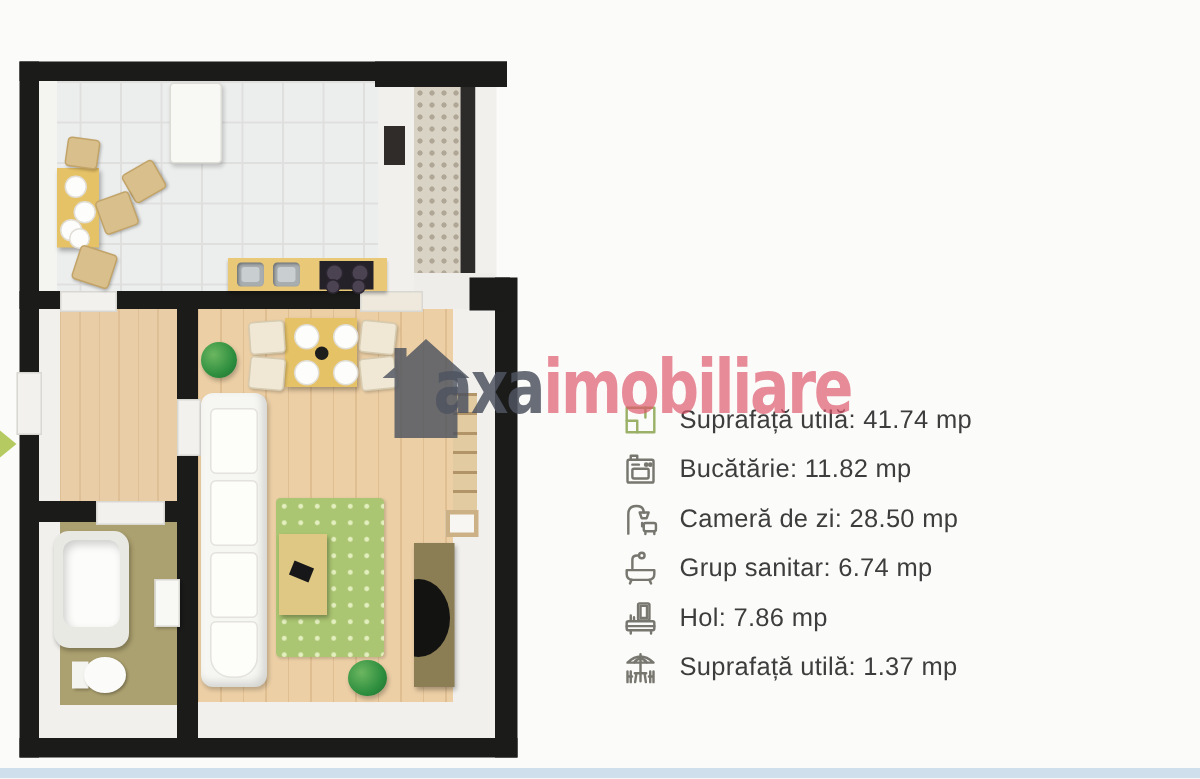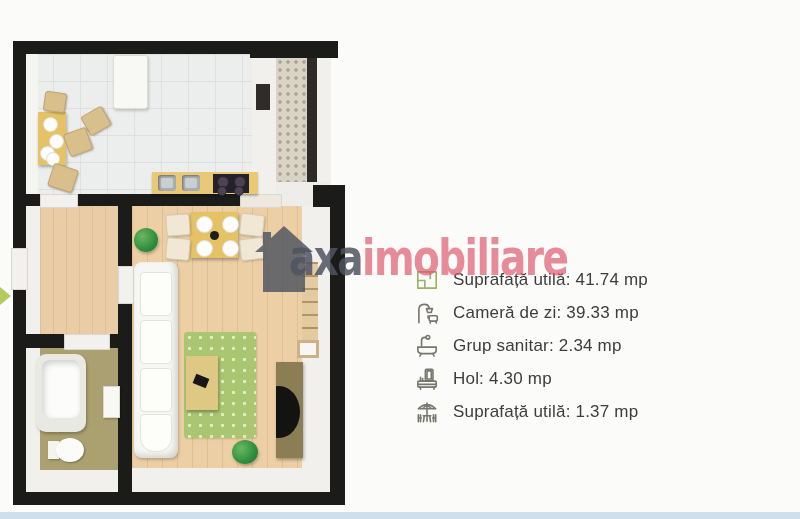--- a/index.html
+++ b/index.html
@@ -181,56 +181,69 @@
     <div class="legend-row">
       <span class="licon">
         <svg viewBox="0 0 24 24" style="stroke:#9bb168;">
           <rect x="3.5" y="4.5" width="17" height="15"></rect>
           <path d="M3.5 12.5h6.5 M10 12.5v7 M15 4.5v6"></path>
         </svg>
       </span>
       <span class="ltext"><span>Suprafață utilă:</span> <span>41.74 mp</span></span>
     </div>
 
+    <div class="legend-row">
+      <span class="licon">
+        <svg viewBox="0 0 24 24">
+          <path d="M6 6V3.5h4V6"></path>
+          <rect x="4" y="6" width="16" height="14" rx="1"></rect>
+          <rect x="7" y="11.5" width="10" height="6" rx="1"></rect>
+          <path d="M7 9h4"></path>
+          <circle cx="15.5" cy="9" r="0.7"></circle>
+            <circle cx="18" cy="9" r="0.7"></circle>
+        </svg>
+      </span>
+      <span class="ltext"><span>Bucătărie:</span> <span>11.82 mp</span></span>
+    </div>
 
     <div class="legend-row">
       <span class="licon">
         <svg viewBox="0 0 24 24">
           <path d="M4.5 21V9q0-5 5-5q4.5 0 4.5 4"></path>
           <path d="M11.5 8h5.5l-1.2 3.5h-3.1z"></path>
           <rect x="14" y="14.5" width="7.5" height="5" rx="1.2"></rect>
           <path d="M15 19.5v1.8 M20.5 19.5v1.8 M14 16.5h-1v-2"></path>
         </svg>
       </span>
-      <span class="ltext"><span>Cameră de zi:</span> <span>39.33 mp</span></span>
+      <span class="ltext"><span>Cameră de zi:</span> <span>28.50 mp</span></span>
     </div>
 
     <div class="legend-row">
       <span class="licon">
         <svg viewBox="0 0 24 24">
           <path d="M7 12V6.5q0-2.5 3-2.5h1"></path>
           <circle cx="12.8" cy="4" r="1.7"></circle>
           <path d="M3.5 13h17v2.5q0 3.5-4 3.5H7.5q-4 0-4-3.5z"></path>
           <path d="M6.5 19l-1 2.2 M17.5 19l1 2.2"></path>
         </svg>
       </span>
-      <span class="ltext"><span>Grup sanitar:</span> <span>2.34 mp</span></span>
+      <span class="ltext"><span>Grup sanitar:</span> <span>6.74 mp</span></span>
     </div>
 
     <div class="legend-row">
       <span class="licon">
         <svg viewBox="0 0 24 24">
           <rect x="10.5" y="3" width="7" height="10.5" rx="1"></rect>
           <rect x="12" y="4.5" width="4" height="7.5"></rect>
           <path d="M6 13.5v-3 M8 13.5v-2"></path>
           <rect x="3.5" y="14" width="17" height="5.5" rx="1"></rect>
           <path d="M3.5 17h17 M6 19.5v2 M18.5 19.5v2"></path>
         </svg>
       </span>
-      <span class="ltext"><span>Hol:</span> <span>4.30 mp</span></span>
+      <span class="ltext"><span>Hol:</span> <span>7.86 mp</span></span>
     </div>
 
     <div class="legend-row">
       <span class="licon">
         <svg viewBox="0 0 24 24">
           <path d="M4 9q8-7.5 16 0z M8 9q4-5 8 0 M12 3.8V9 M12 9v11.5"></path>
           <path d="M8.5 15.5h7 M9.5 15.5l-.8 5.5 M14.5 15.5l.8 5.5"></path>
           <path d="M4 14.5v6.5 M6 14.5v6.5 M4 17.5h2.8 M20 14.5v6.5 M18 14.5v6.5 M17.2 17.5H20"></path>
         </svg>
       </span>

